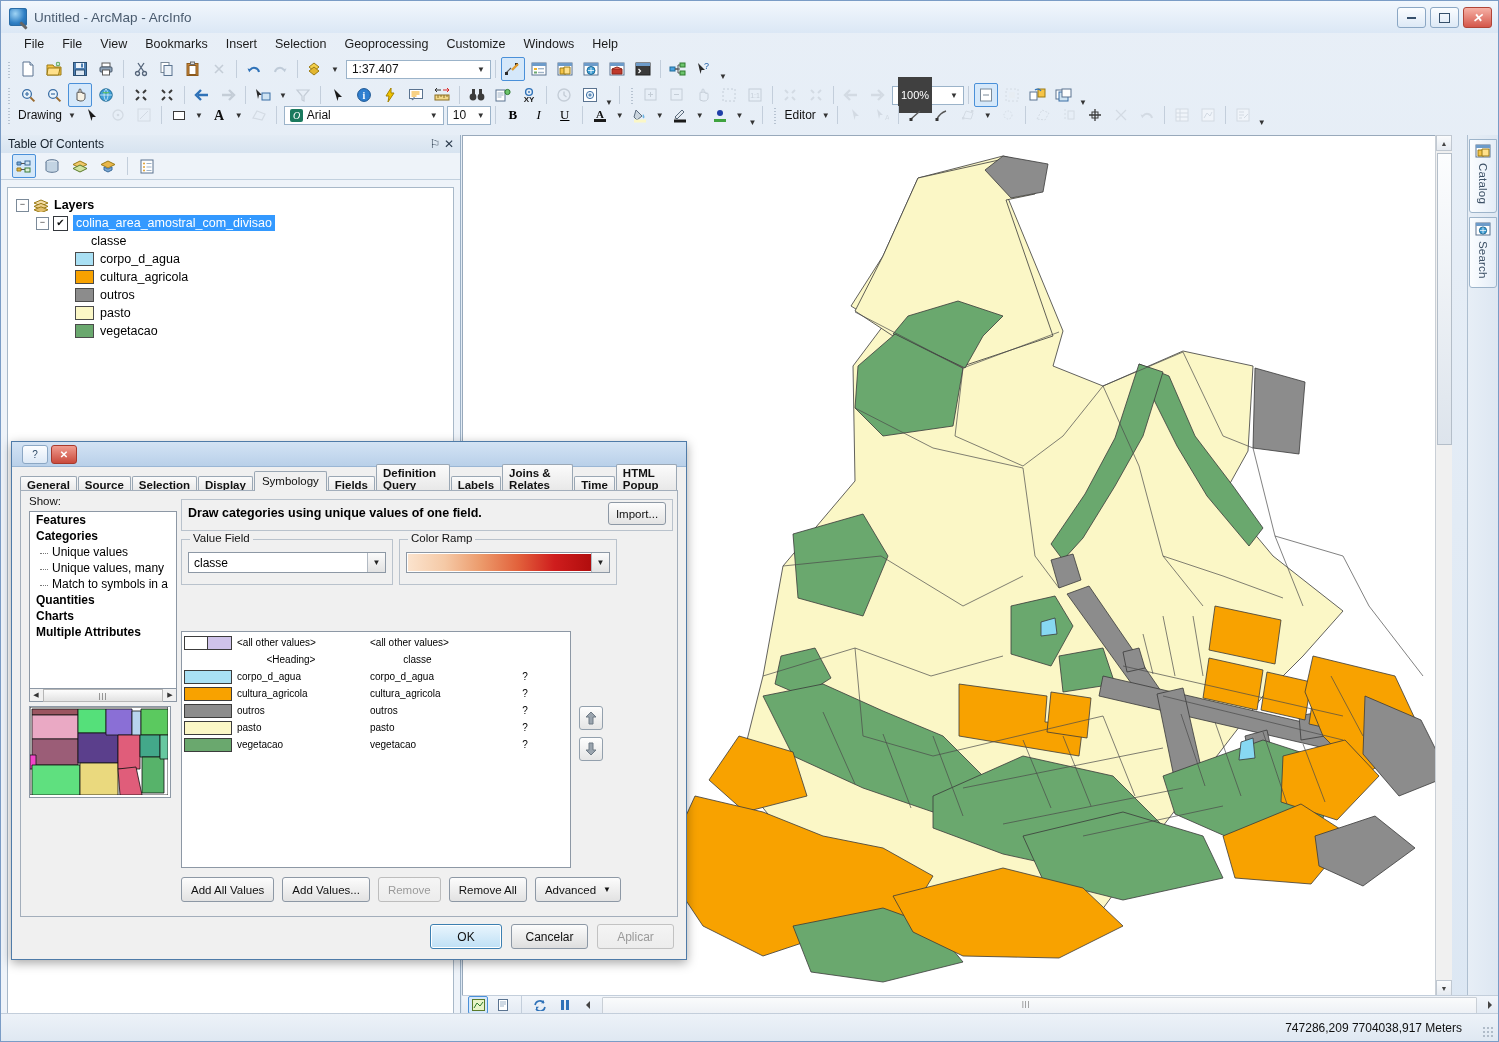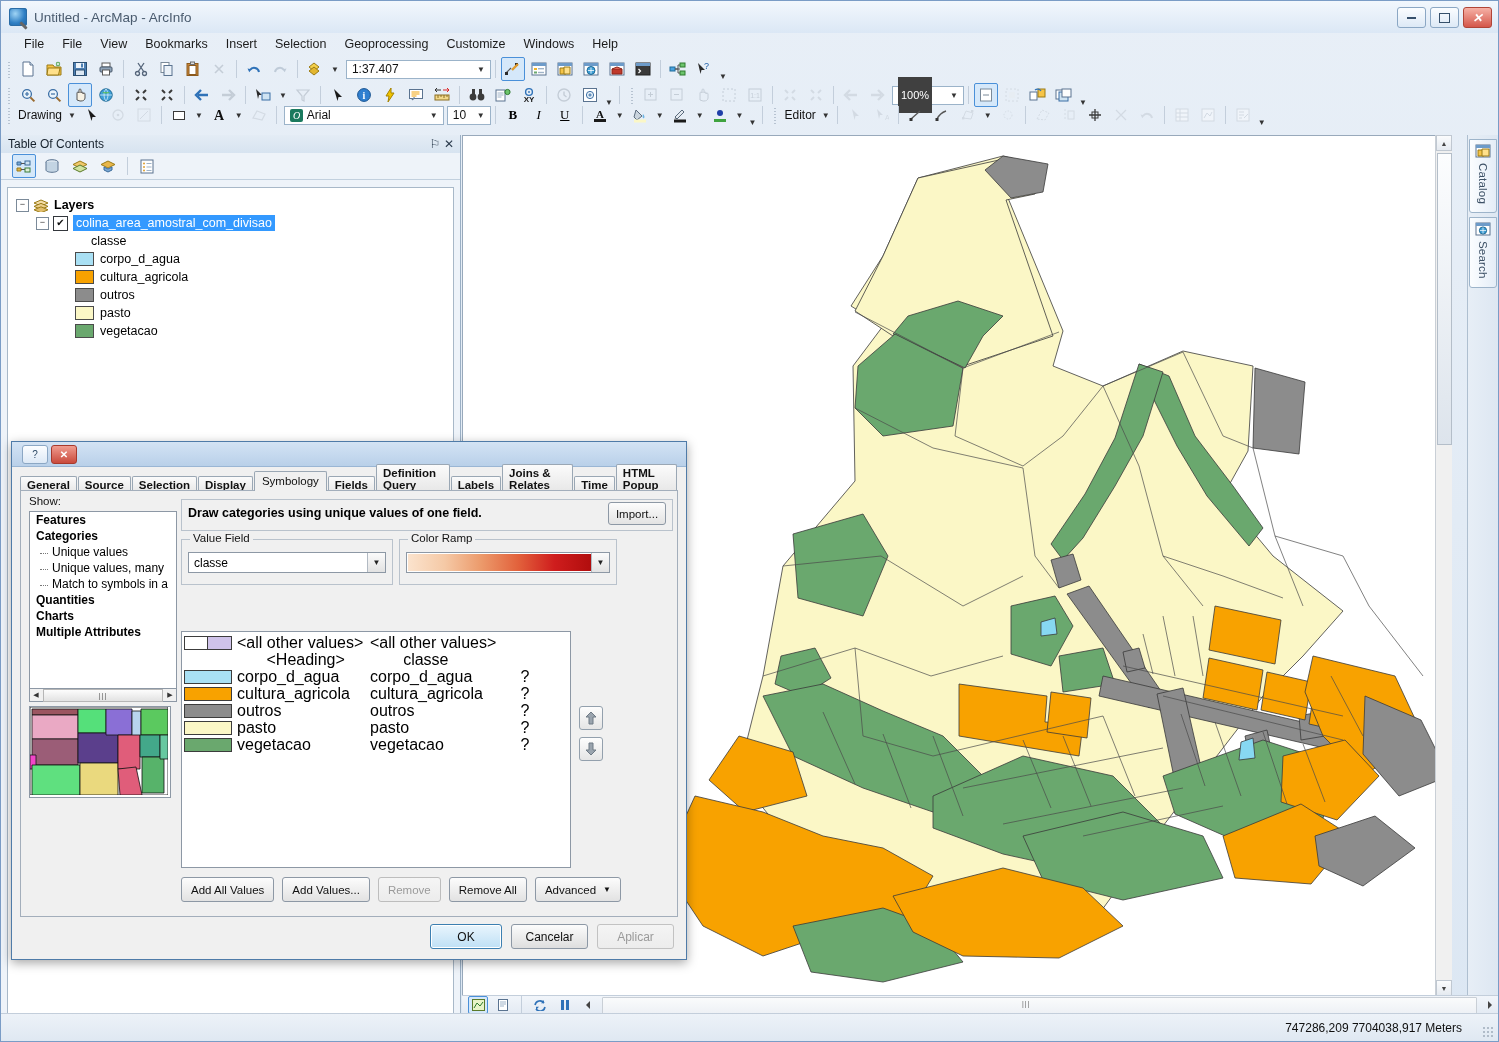--- a/index.html
+++ b/index.html
@@ -169,21 +169,21 @@
      background:linear-gradient(to right,#fbe3cd,#f5c9a6,#ec9a6b,#e2623c,#cf1d1d,#b10d0d);}
   .rampbox .arw{position:absolute;right:0;top:0;bottom:0;width:17px;
      background:linear-gradient(#fbfbfb,#e2e2e2);border-left:1px solid #b2bac3;
      display:flex;align-items:center;justify-content:center;font-size:8px;color:#222;}
   .tblbox{position:absolute;left:160px;top:140px;width:390px;bottom:48px;background:#fff;
      border:1px solid #8d98a5;box-sizing:border-box;overflow:hidden;}
   .tblhdr{display:flex;height:18px;border-bottom:1px solid #c5cbd2;background:#fff;}
   .tblhdr div{font-weight:bold;font-size:12px;color:#000;padding:1px 0 0 5px;
      border-right:1px solid #dfe3e8;box-sizing:border-box;}
   .c-sym{width:52px;}.c-val{width:133px;}.c-lab{width:135px;}.c-cnt{width:50px;}.c-end{flex:1;}
-  .trw{display:flex;height:17px;align-items:center;font-size:16px;color:#000;}
+  .trw{display:flex;height:17px;align-items:center;font-size:10px;color:#000;}
   .trw .sw{width:48px;height:14px;margin-left:2px;border:1px solid #3c3c3c;box-sizing:border-box;}
   .trw .swsplit{width:48px;height:14px;margin-left:2px;display:flex;}
   .trw .swsplit i{display:block;height:100%;border:1px solid #3c3c3c;box-sizing:border-box;}
   .trw .v{width:133px;padding-left:5px;box-sizing:border-box;overflow:hidden;white-space:nowrap;}
   .trw .l{width:135px;padding-left:5px;box-sizing:border-box;overflow:hidden;white-space:nowrap;}
   .trw .c{width:50px;text-align:center;}
   .trw.bold{font-weight:normal;gap:45px;}
   .arrbtns{position:absolute;left:558px;top:215px;display:flex;flex-direction:column;gap:7px;}
   .arrbtn{width:22px;height:22px;border:1px solid #93a0ad;border-radius:3px;
      background:linear-gradient(#fdfdfd,#e5e5e5);display:flex;align-items:center;justify-content:center;}

